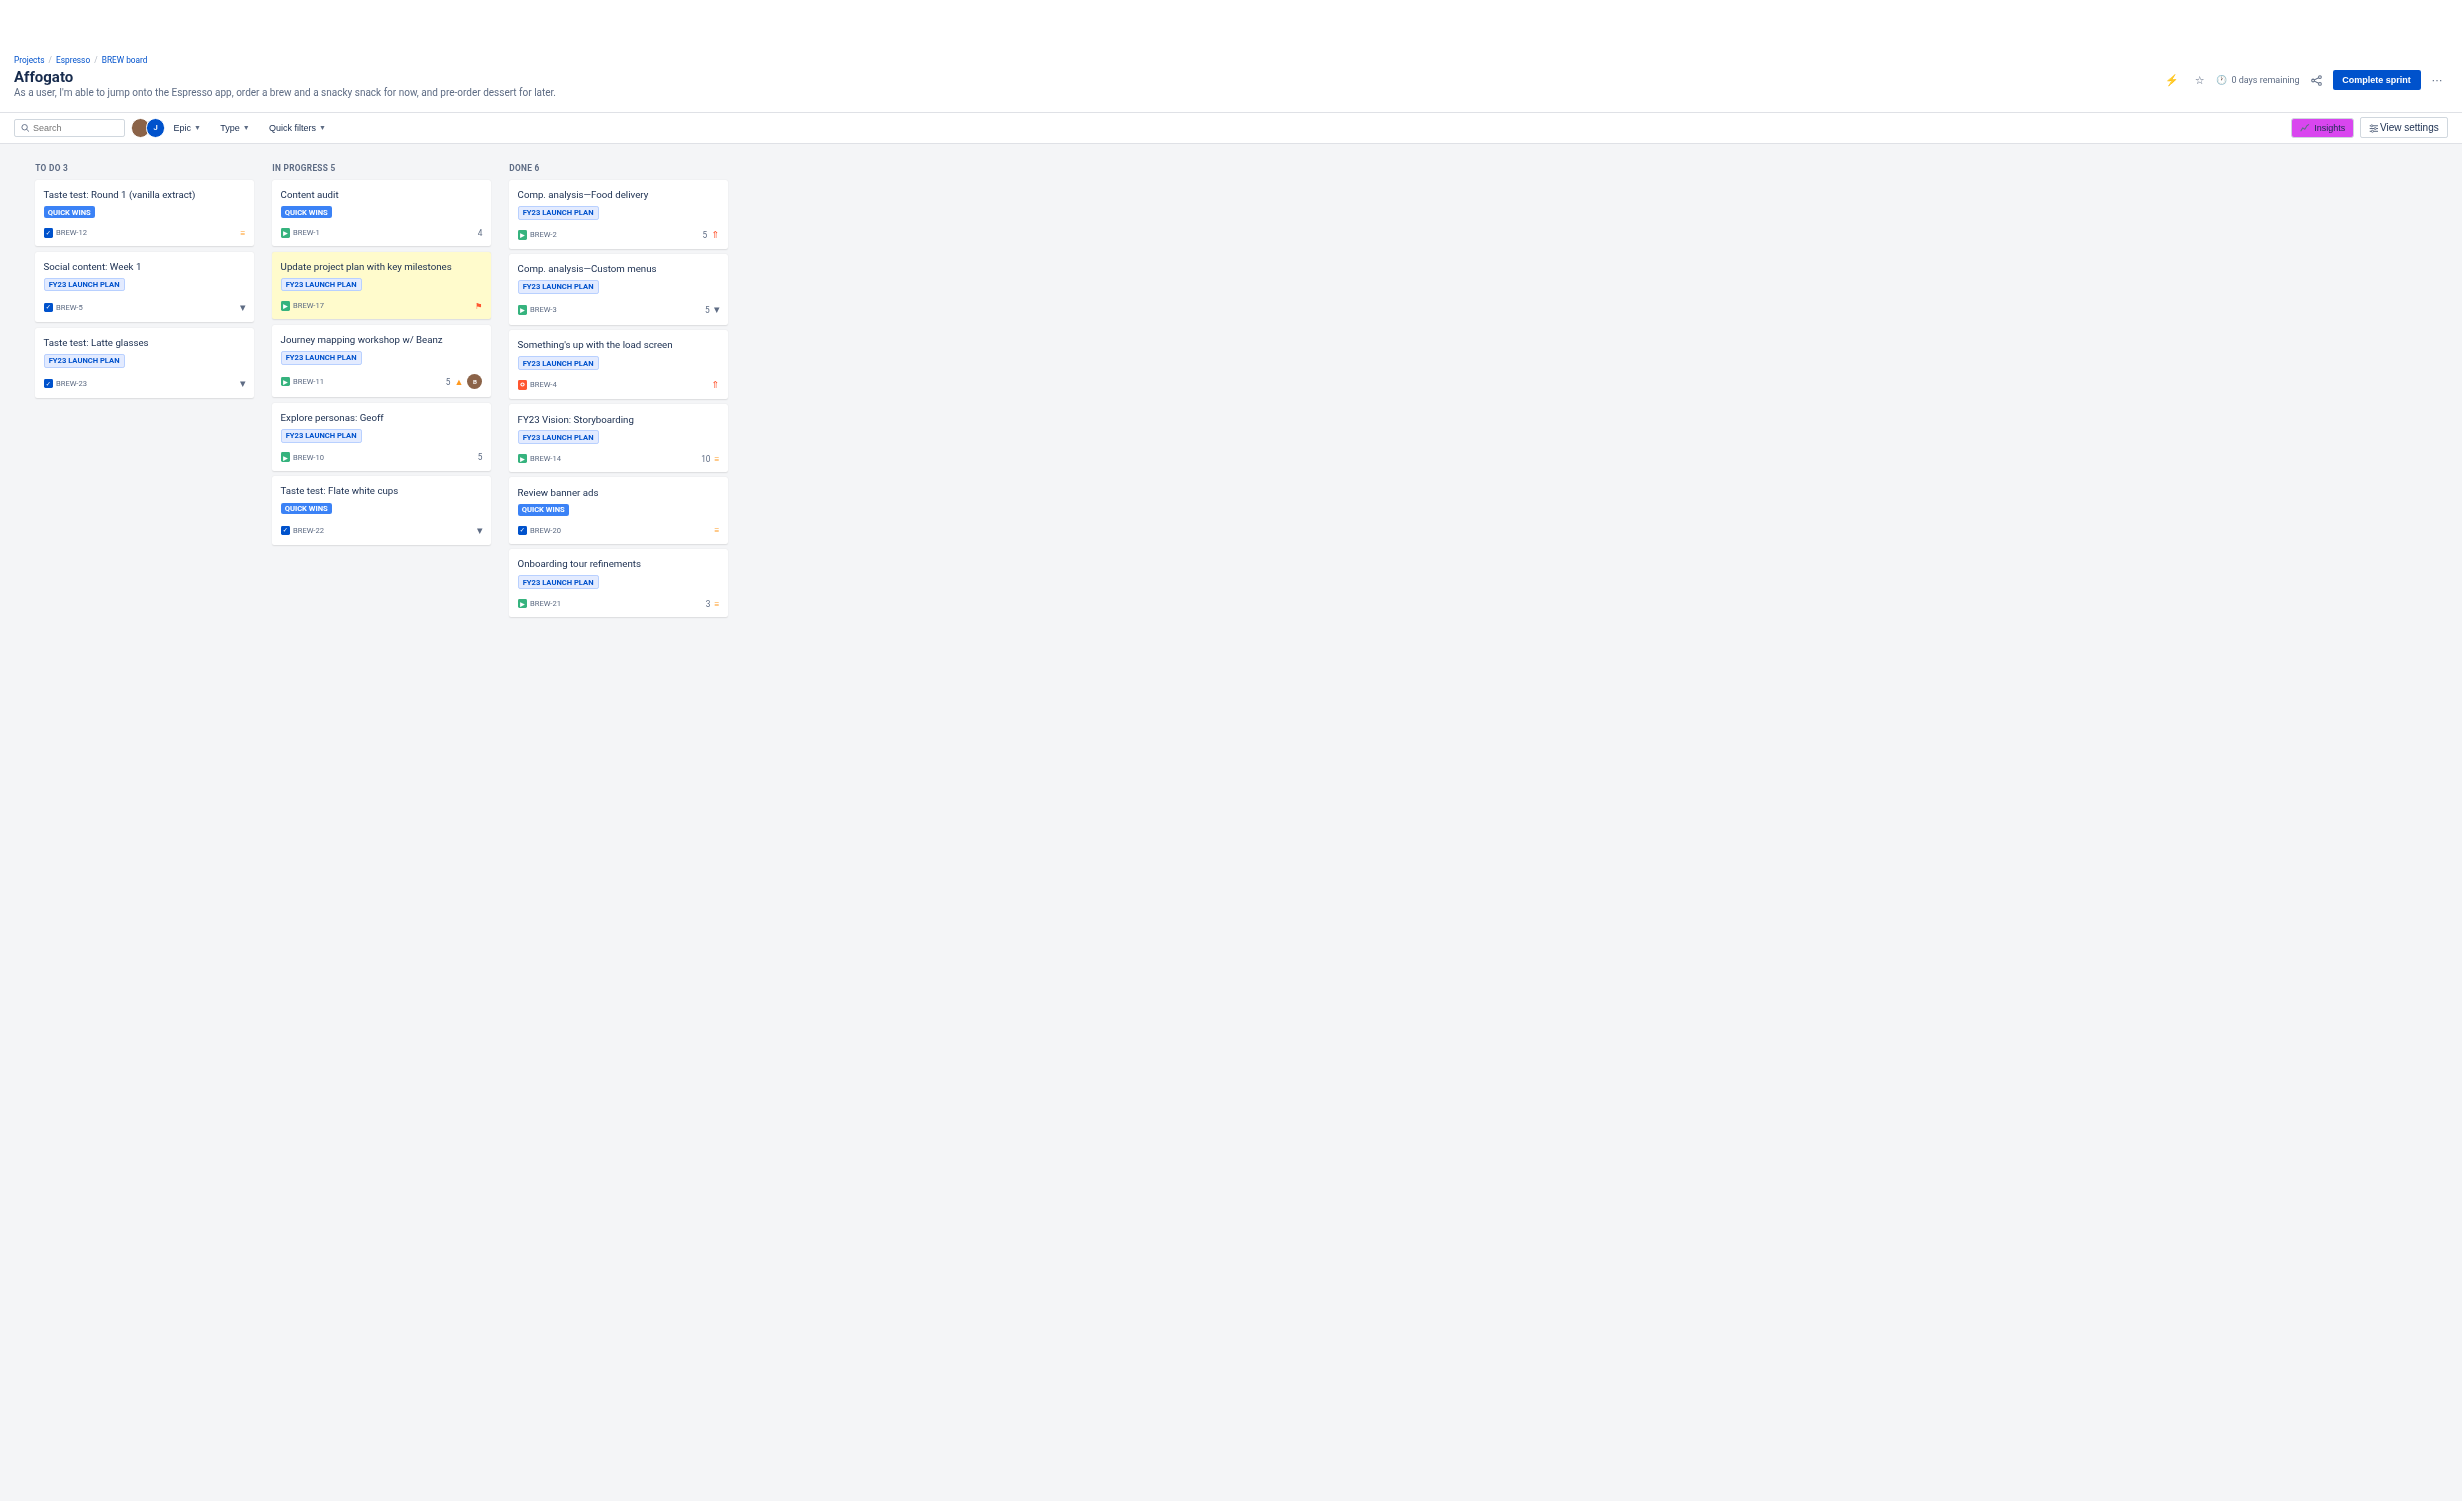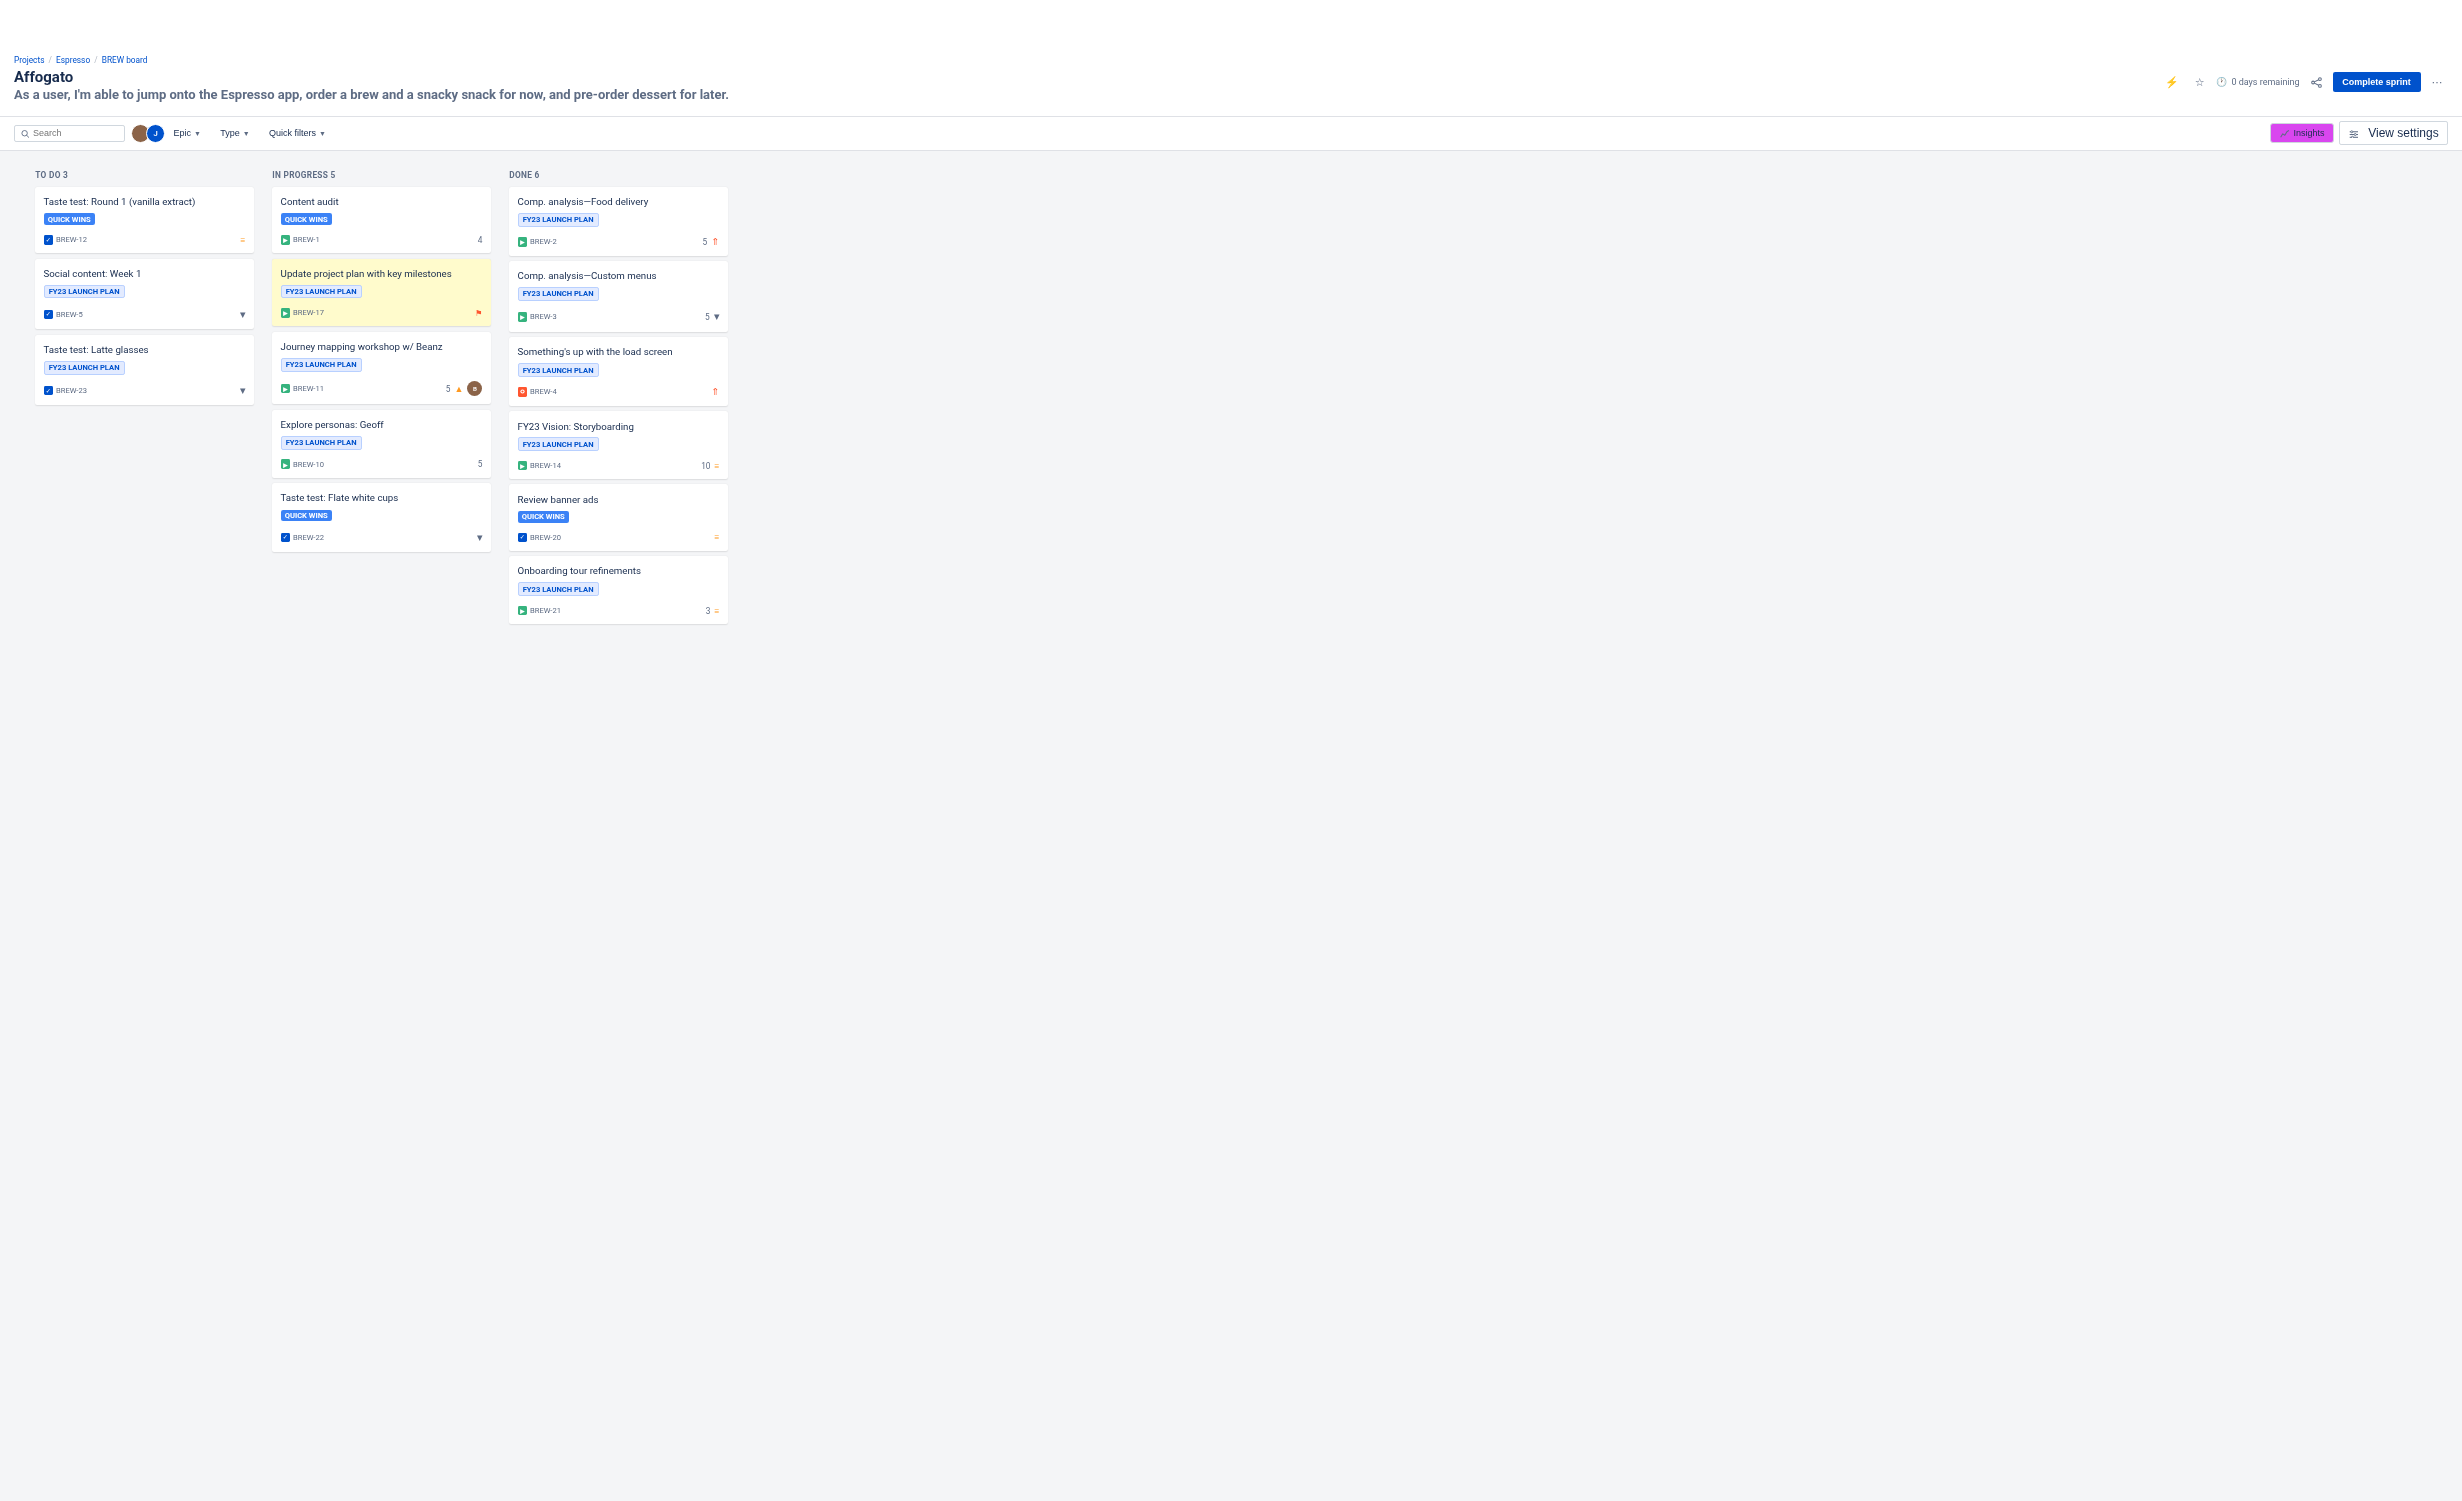--- a/index.html
+++ b/index.html
@@ -1,35 +1,35 @@
 <!DOCTYPE html>
 <html style="font-size:11px"><head>
   <meta charset="utf-8">
   <style>
     * { box-sizing: border-box; margin: 0; padding: 0; }
     body { font-family: -apple-system, BlinkMacSystemFont, 'Segoe UI', Roboto, sans-serif; background: #f4f5f7; color: #172b4d; font-size: 9.7px; }
     .breadcrumb { font-size: 8.3px; color: #5e6c84; display: flex; align-items: center; gap: 4.1px; padding-bottom: 2.8px; }
     .breadcrumb span { color: #5e6c84; }
     .breadcrumb .sep { color: #b3bac5; }
     .page-title { font-size: 15px; font-weight: 700; color: #172b4d; line-height: 1.2; }
-    .page-subtitle { font-size: 13px; color: #5e6c84; margin-top: 1.4px; padding-bottom: 7px; font-weight: bold; }
+    .page-subtitle { font-size: 10px; color: #5e6c84; margin-top: 1.4px; padding-bottom: 7px; }
     .search-box { display: flex; align-items: center; border: 0.7px solid #d0d7de; border-radius: 2.1px; padding: 2.8px 5.5px; background: #fff; gap: 4.1px; width: 111px; }
     .search-box input { border: none; outline: none; font-size: 9px; width: 100%; color: #172b4d; }
 
     .avatar-group { display: flex; align-items: center; }
     .avatar { width: 19.4px; height: 19.4px; border-radius: 50%; background: #ccc; overflow: hidden; display: flex; align-items: center; justify-content: center; font-size: 7.6px; font-weight: 600; color: #fff; border: 1.4px solid #fff; margin-right: -4.1px; }
     .avatar.brown { background: #8B6348; }
     .avatar.teal { background: #36B37E; }
 
     .filter-btn { display: flex; align-items: center; gap: 2.8px; padding: 3.5px 7px; border: none; background: transparent; border-radius: 2.1px; cursor: pointer; font-size: 9px; color: #172b4d; font-weight: 500; }
     .filter-btn .chevron { font-size: 7px; color: #5e6c84; }
 
     .toolbar-right { margin-left: auto; display: flex; align-items: center; gap: 5.5px; }
     .insights-btn { display: flex; align-items: center; gap: 4.1px; padding: 4.1px 8.3px; border: 0.7px solid #d0d7de; border-radius: 3px; background: #d946ef; cursor: pointer; font-size: 9px; color: #172b4d; font-weight: 500; }
-    .view-settings-btn { display: flex; align-items: center; gap: 10px; padding: 4.1px 8.3px; border: 0.7px solid #d0d7de; border-radius: 2.1px; background: #fff; cursor: pointer; font-size: 12px; color: #172b4d; font-weight: 500; }
+    .view-settings-btn { display: flex; align-items: center; gap: 1px; padding: 4.1px 8.3px; border: 0.7px solid #d0d7de; border-radius: 2.1px; background: #fff; cursor: pointer; font-size: 10px; color: #172b4d; font-weight: 500; }
 
     .complete-sprint-btn { padding: 4.8px 9.7px; background: #0052cc; color: #fff; border: none; border-radius: 2.1px; font-size: 9px; font-weight: 600; cursor: pointer; white-space: nowrap; }
 
     .icon-btn { width: 22px; height: 22px; display: flex; align-items: center; justify-content: center; border: none; background: transparent; border-radius: 2.1px; cursor: pointer; color: #5e6c84; font-size: 11px; }
 
     .days-remaining { display: flex; align-items: center; gap: 4.1px; font-size: 9px; color: #5e6c84; white-space: nowrap; }
 
     
     .board { display: flex; gap: 2px; padding: 11px; overflow-x: auto; align-items: flex-start; min-height: calc(100vh - 111px); margin-left: 16px; }
 

